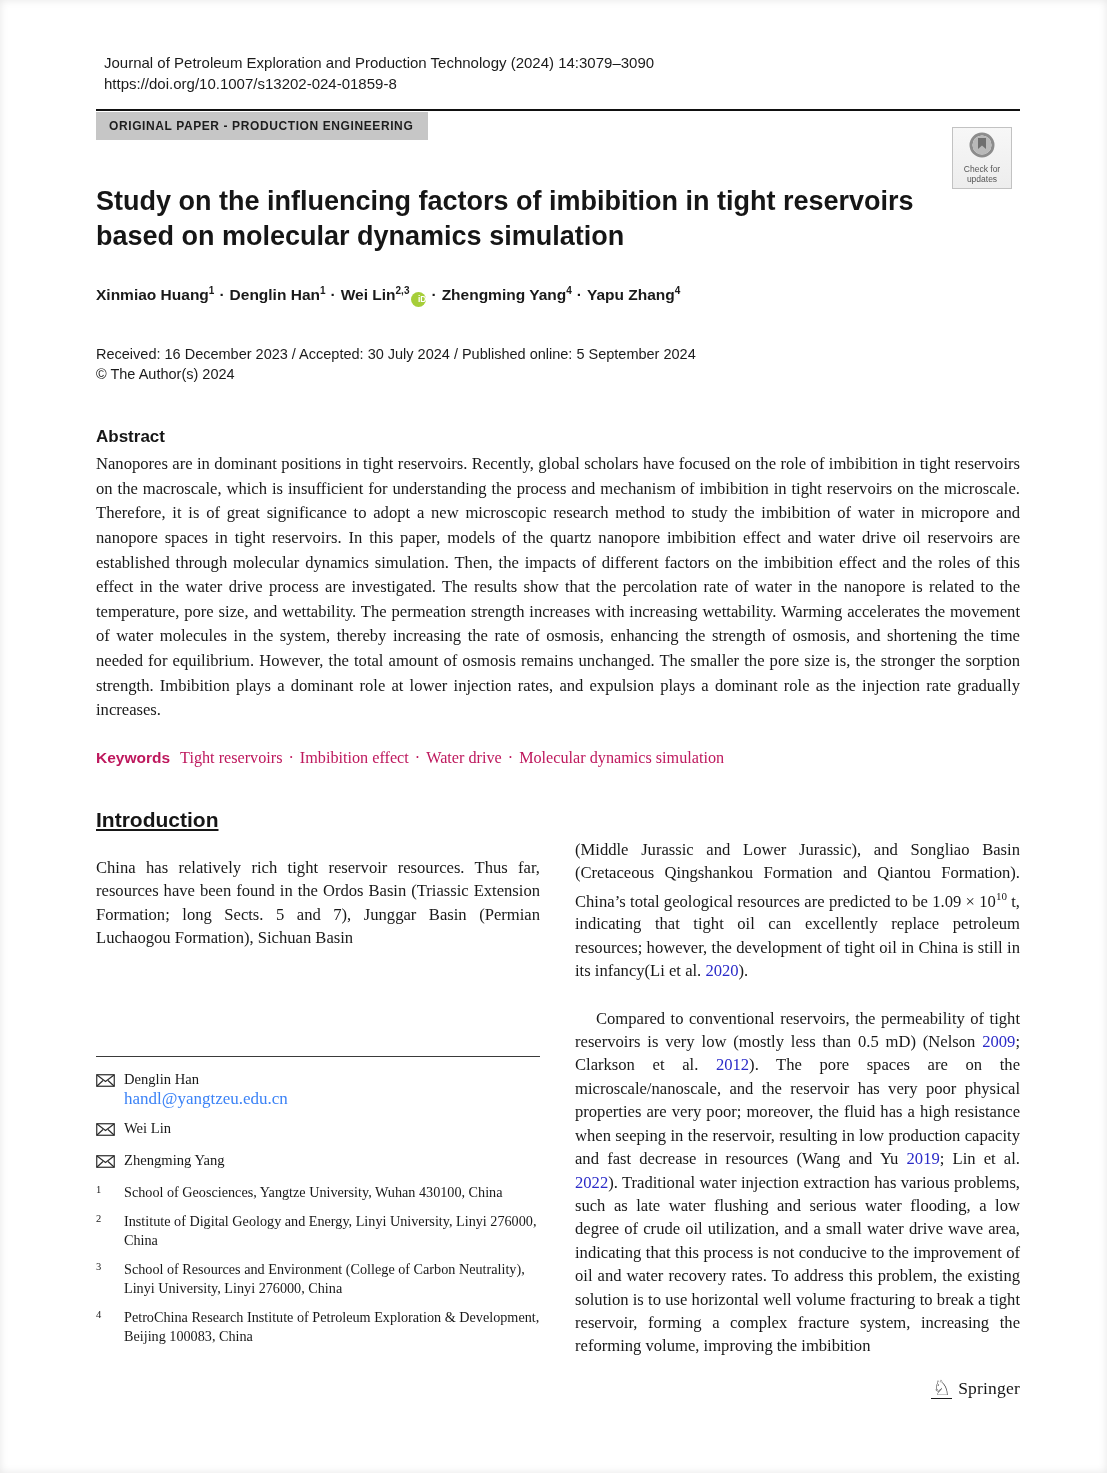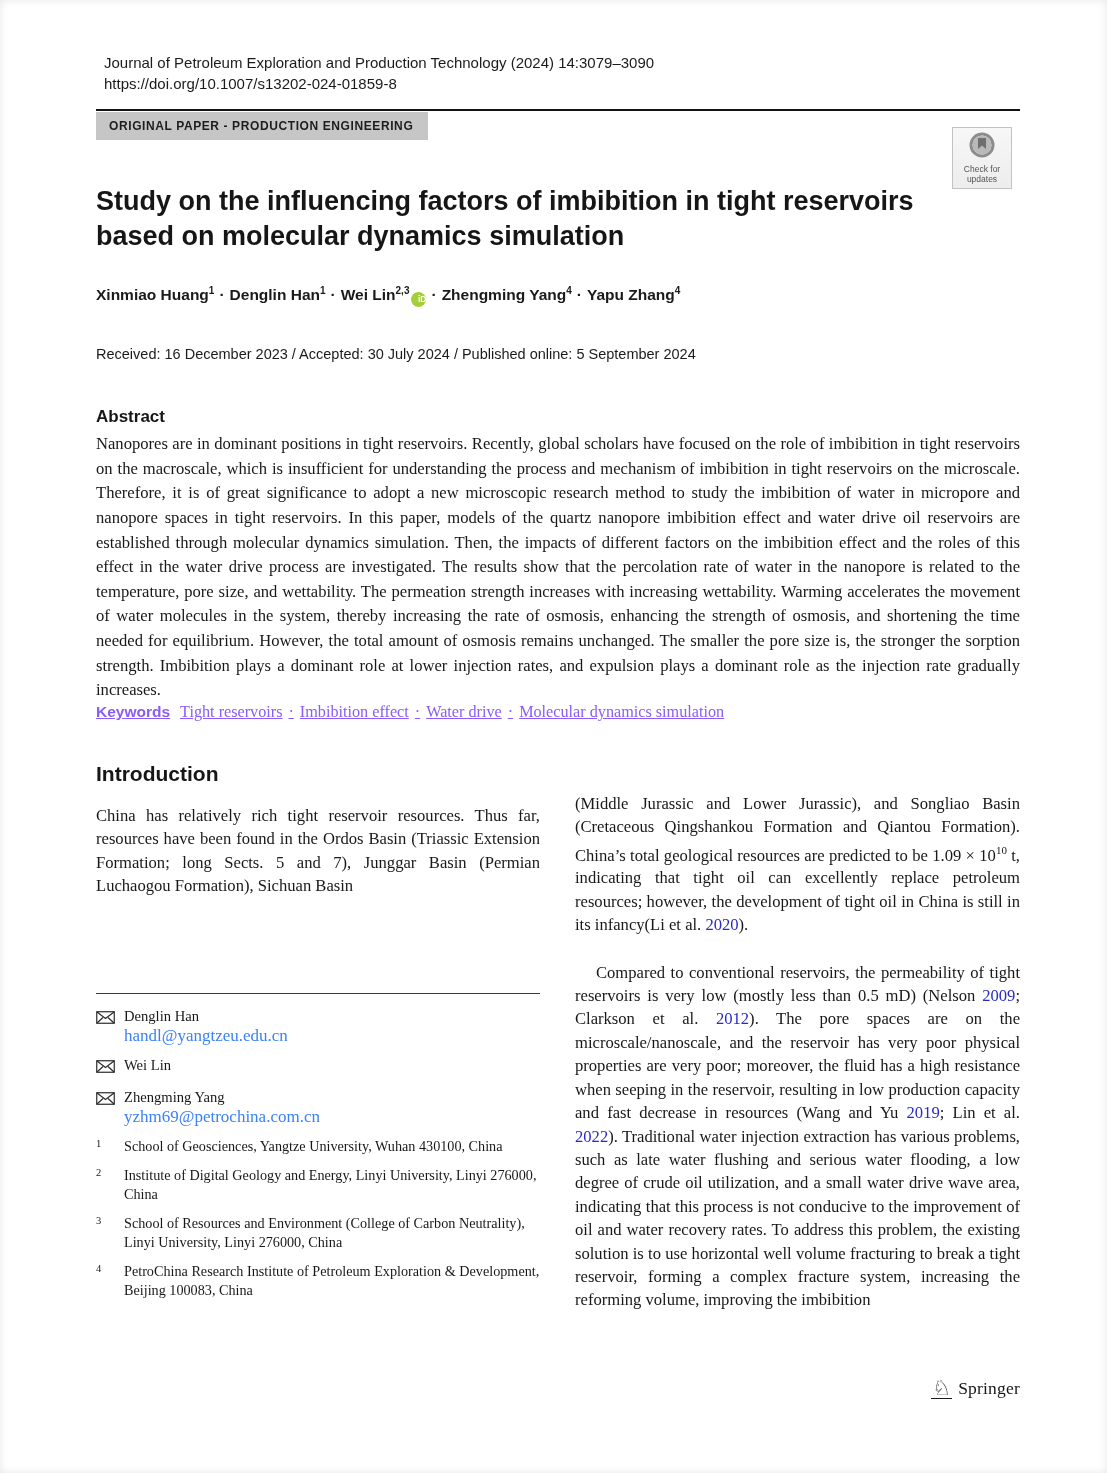--- a/index.html
+++ b/index.html
@@ -73,36 +73,36 @@
   
   .abs-head {
     margin-top:43px;
     font-family:"Liberation Sans", sans-serif;
     font-weight:bold; font-size:17px; color:#161616;
   }
   .abs-body {
     margin-top:5px;
     font-size:16.6px; line-height:24.6px; text-align:justify; color:#181818;
   }
-  .keywords { font-size:16.2px; color:#8b5cf6;text-decoration:underline; }
+  .keywords { margin-top:26px; font-size:16.2px; color:#be185d; }
   .keywords .kw-label {
     font-family:"Liberation Sans", sans-serif; font-weight:bold; font-size:15.5px; margin-right:10px;
   }
   .keywords .kw-dot { padding:0 6px; }
 
   
   .columns { margin-top:40px; display:flex; gap:35px; height:548px; }
   .col-left  { width:444px; display:flex; flex-direction:column; }
   .col-right { width:445px; padding-top:6px; }
   .intro-head {
     font-family:"Liberation Sans", sans-serif;
-    font-weight:bold; font-size:21px; color:#161616;
+    font-weight:bold; font-size:21px; color:#161616;text-decoration:underline;
   }
   .body-par { font-size:16.6px; line-height:23.4px; text-align:justify; color:#181818;margin-top:24px; }
-  .col-left .body-par { margin-top:18px; }
+  .col-left .body-par { margin-top:24px; }
   .par-indent { text-indent:21px; }
   .cite { color:#2a2ac8; cursor:pointer; }
   sup.tensup { font-size:11px; vertical-align:super; }
 
   
   .footnotes { margin-top:auto; }
   .fn-rule { border-top:1.5px solid #3a3a3a; margin-bottom:13px; }
   .fn-entry { display:grid; grid-template-columns:28px 1fr; margin-bottom:11px; }
   .fn-entry .env { padding-top:3px; }
   .fn-name { font-size:14.6px; line-height:19px; color:#181818; }
@@ -150,20 +150,21 @@
     </div>
 
     <h1 class="title">Study on the influencing factors of imbibition in tight reservoirs based on molecular dynamics simulation</h1>
 
     <div class="authors">
       <span>Xinmiao Huang</span><sup>1</sup><span class="dot">·</span><span>Denglin Han</span><sup>1</sup><span class="dot">·</span><span>Wei Lin</span><sup>2,3</sup><span class="orcid">iD</span><span class="dot">·</span><span>Zhengming Yang</span><sup>4</sup><span class="dot">·</span><span>Yapu Zhang</span><sup>4</sup>
     </div>
 
     <div class="received">
       <div>Received: 16 December 2023 / Accepted: 30 July 2024 / Published online: 5 September 2024</div>
+      <div>© The Author(s) 2024</div>
     </div>
 
     <div class="abs-head">Abstract</div>
     <p class="abs-body">Nanopores are in dominant positions in tight reservoirs. Recently, global scholars have focused on the role of imbibition in tight reservoirs on the macroscale, which is insufficient for understanding the process and mechanism of imbibition in tight reservoirs on the microscale. Therefore, it is of great significance to adopt a new microscopic research method to study the imbibition of water in micropore and nanopore spaces in tight reservoirs. In this paper, models of the quartz nanopore imbibition effect and water drive oil reservoirs are established through molecular dynamics simulation. Then, the impacts of different factors on the imbibition effect and the roles of this effect in the water drive process are investigated. The results show that the percolation rate of water in the nanopore is related to the temperature, pore size, and wettability. The permeation strength increases with increasing wettability. Warming accelerates the movement of water molecules in the system, thereby increasing the rate of osmosis, enhancing the strength of osmosis, and shortening the time needed for equilibrium. However, the total amount of osmosis remains unchanged. The smaller the pore size is, the stronger the sorption strength. Imbibition plays a dominant role at lower injection rates, and expulsion plays a dominant role as the injection rate gradually increases.</p>
 
     <div class="keywords">
       <span class="kw-label">Keywords</span><span>Tight reservoirs</span><span class="kw-dot">·</span><span>Imbibition effect</span><span class="kw-dot">·</span><span>Water drive</span><span class="kw-dot">·</span><span>Molecular dynamics simulation</span>
     </div>
 
     <div class="columns">
@@ -205,21 +206,20 @@
           <div class="fn-entry">
             <span class="env">
               <svg width="19" height="13" viewBox="0 0 19 13">
                   <rect x="0.75" y="0.75" width="17.5" height="11.5" fill="none" stroke="#2b2b2b" stroke-width="1.2"></rect>
                   <path d="M1 1 L9.5 7.5 L18 1" fill="none" stroke="#2b2b2b" stroke-width="1.2"></path>
                   <path d="M1 12 L7 6.5 M18 12 L12 6.5" fill="none" stroke="#2b2b2b" stroke-width="1.2"></path>
                 </svg>
             </span>
             <span>
               <div class="fn-name">Zhengming Yang</div>
-              <div class="fn-email">yzhm69@petrochina.com.cn</div>
             </span>
           </div>
 
           <div class="affil">
             <span class="num">1</span>
             <span class="txt">School of Geosciences, Yangtze University, Wuhan 430100, China</span>
           </div>
           <div class="affil">
             <span class="num">2</span>
             <span class="txt">Institute of Digital Geology and Energy, Linyi University, Linyi 276000, China</span>

